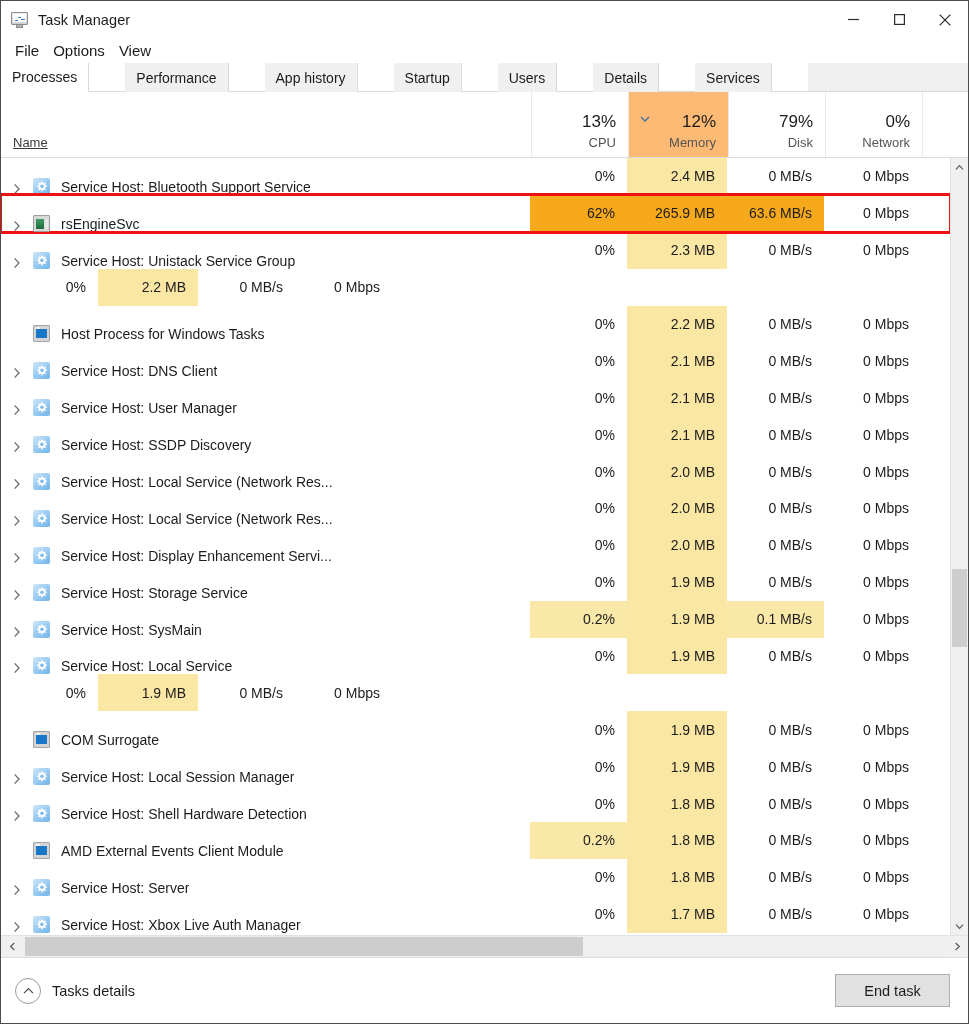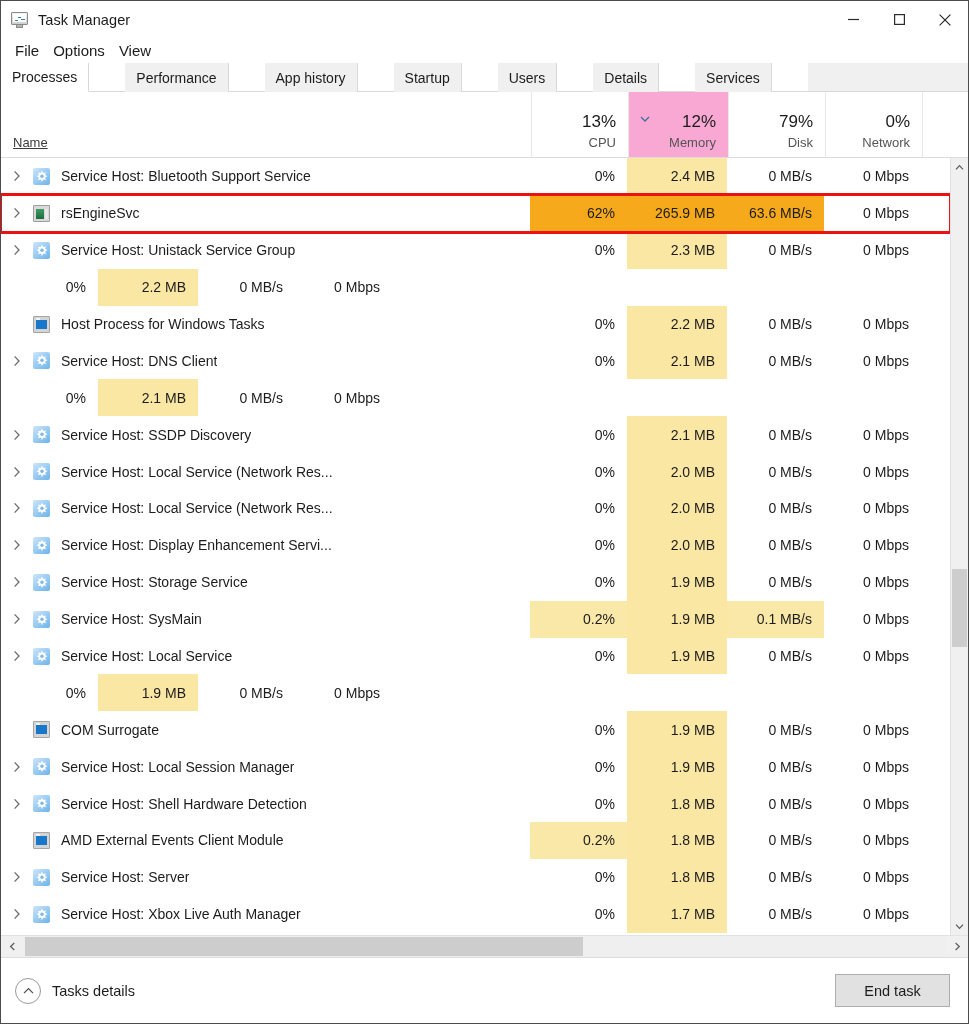--- a/index.html
+++ b/index.html
@@ -110,21 +110,21 @@
     justify-content: flex-end;
     position: relative;
     padding-bottom: 6px;
     border-left: 1px solid #e8e8e8;
   }
   .ch.name {
     flex: 0 0 529px; border-left: none;
     align-items: flex-start; padding-left: 11px;
   }
   .ch.metric { flex: 0 0 97px; align-items: flex-end; padding-right: 12px; }
-  .ch.metric.mem { flex: 0 0 100px; background: #f9a8d4; }
+  .ch.metric.mem { flex: 0 0 100px; background: #fdba74; }
   .ch-pct { font-size: 17px; color: #1b1b1b; line-height: 22px; }
   .ch-lbl { font-size: 13px; color: #555555; line-height: 17px; margin-top: 1px; }
   .ch.name .ch-lbl { color: #3a3a3a; text-decoration: underline; }
   .sort-caret {
     position: absolute; left: 10px; top: 19px;
     width: 12px; height: 12px; color: #3f6f9e;
   }
   .ch-spacer { flex: 1 1 auto; border-left: 1px solid #e8e8e8; }
   .ch-scrollpad { flex: 0 0 18px; }
 
@@ -141,21 +141,21 @@
     overflow: hidden;
   }
   .row {
     height: 36.9px;
     display: flex; align-items: center;
     background: #ffffff;
     position: relative;
   }
   .cell-name {
     flex: 0 0 529px;
-    display: flex; align-items: center;
+    display: flex; align-items: flex-end;
     height: 100%;
     padding-left: 12px;
     overflow: hidden;
   }
   .expander {
     width: 20px; flex: 0 0 20px;
     color: #6b6b6b; font-size: 13px; line-height: 1;
     display: flex; align-items: center; justify-content: flex-start;
   }
   .expander svg { display: block; }
@@ -515,20 +515,34 @@
           </div>
           <div class="cell-m" style="background:#ffffff">
             <span>0 MB/s</span>
           </div>
           <div class="cell-m" style="background:#ffffff">
             <span>0 Mbps</span>
           </div>
           <div class="cell-tail" style="background:#ffffff"></div>
         </div>
         <div class="row">
+          <div class="cell-name">
+            <span class="expander">
+              <svg width="8" height="12" viewBox="0 0 8 12">
+                <polyline points="1.6,1.4 6,6 1.6,10.6" fill="none" stroke="currentColor" stroke-width="1.3"></polyline>
+              </svg>
+            </span>
+            <span class="proc-icon icon-gear">
+              <svg width="13" height="13" viewBox="0 0 13 13">
+                <path d="M6.5 1.2 L7.5 1.2 L7.8 2.6 L9 3.1 L10.2 2.4 L10.9 3.1 L10.2 4.3 L10.7 5.5 L12 5.8 L12 6.8 L10.7 7.1 L10.2 8.3 L10.9 9.5 L10.2 10.2 L9 9.5 L7.8 10 L7.5 11.4 L6.5 11.4 L6.2 10 L5 9.5 L3.8 10.2 L3.1 9.5 L3.8 8.3 L3.3 7.1 L2 6.8 L2 5.8 L3.3 5.5 L3.8 4.3 L3.1 3.1 L3.8 2.4 L5 3.1 L6.2 2.6 Z" fill="#ffffff"></path>
+                <circle cx="7" cy="6.3" r="1.7" fill="#7ab8e8"></circle>
+              </svg>
+            </span>
+            <span class="proc-name">Service Host: User Manager</span>
+          </div>
           <div class="cell-m" style="background:#ffffff">
             <span>0%</span>
           </div>
           <div class="cell-m mem" style="background:#fbe7a4">
             <span>2.1 MB</span>
           </div>
           <div class="cell-m" style="background:#ffffff">
             <span>0 MB/s</span>
           </div>
           <div class="cell-m" style="background:#ffffff">

